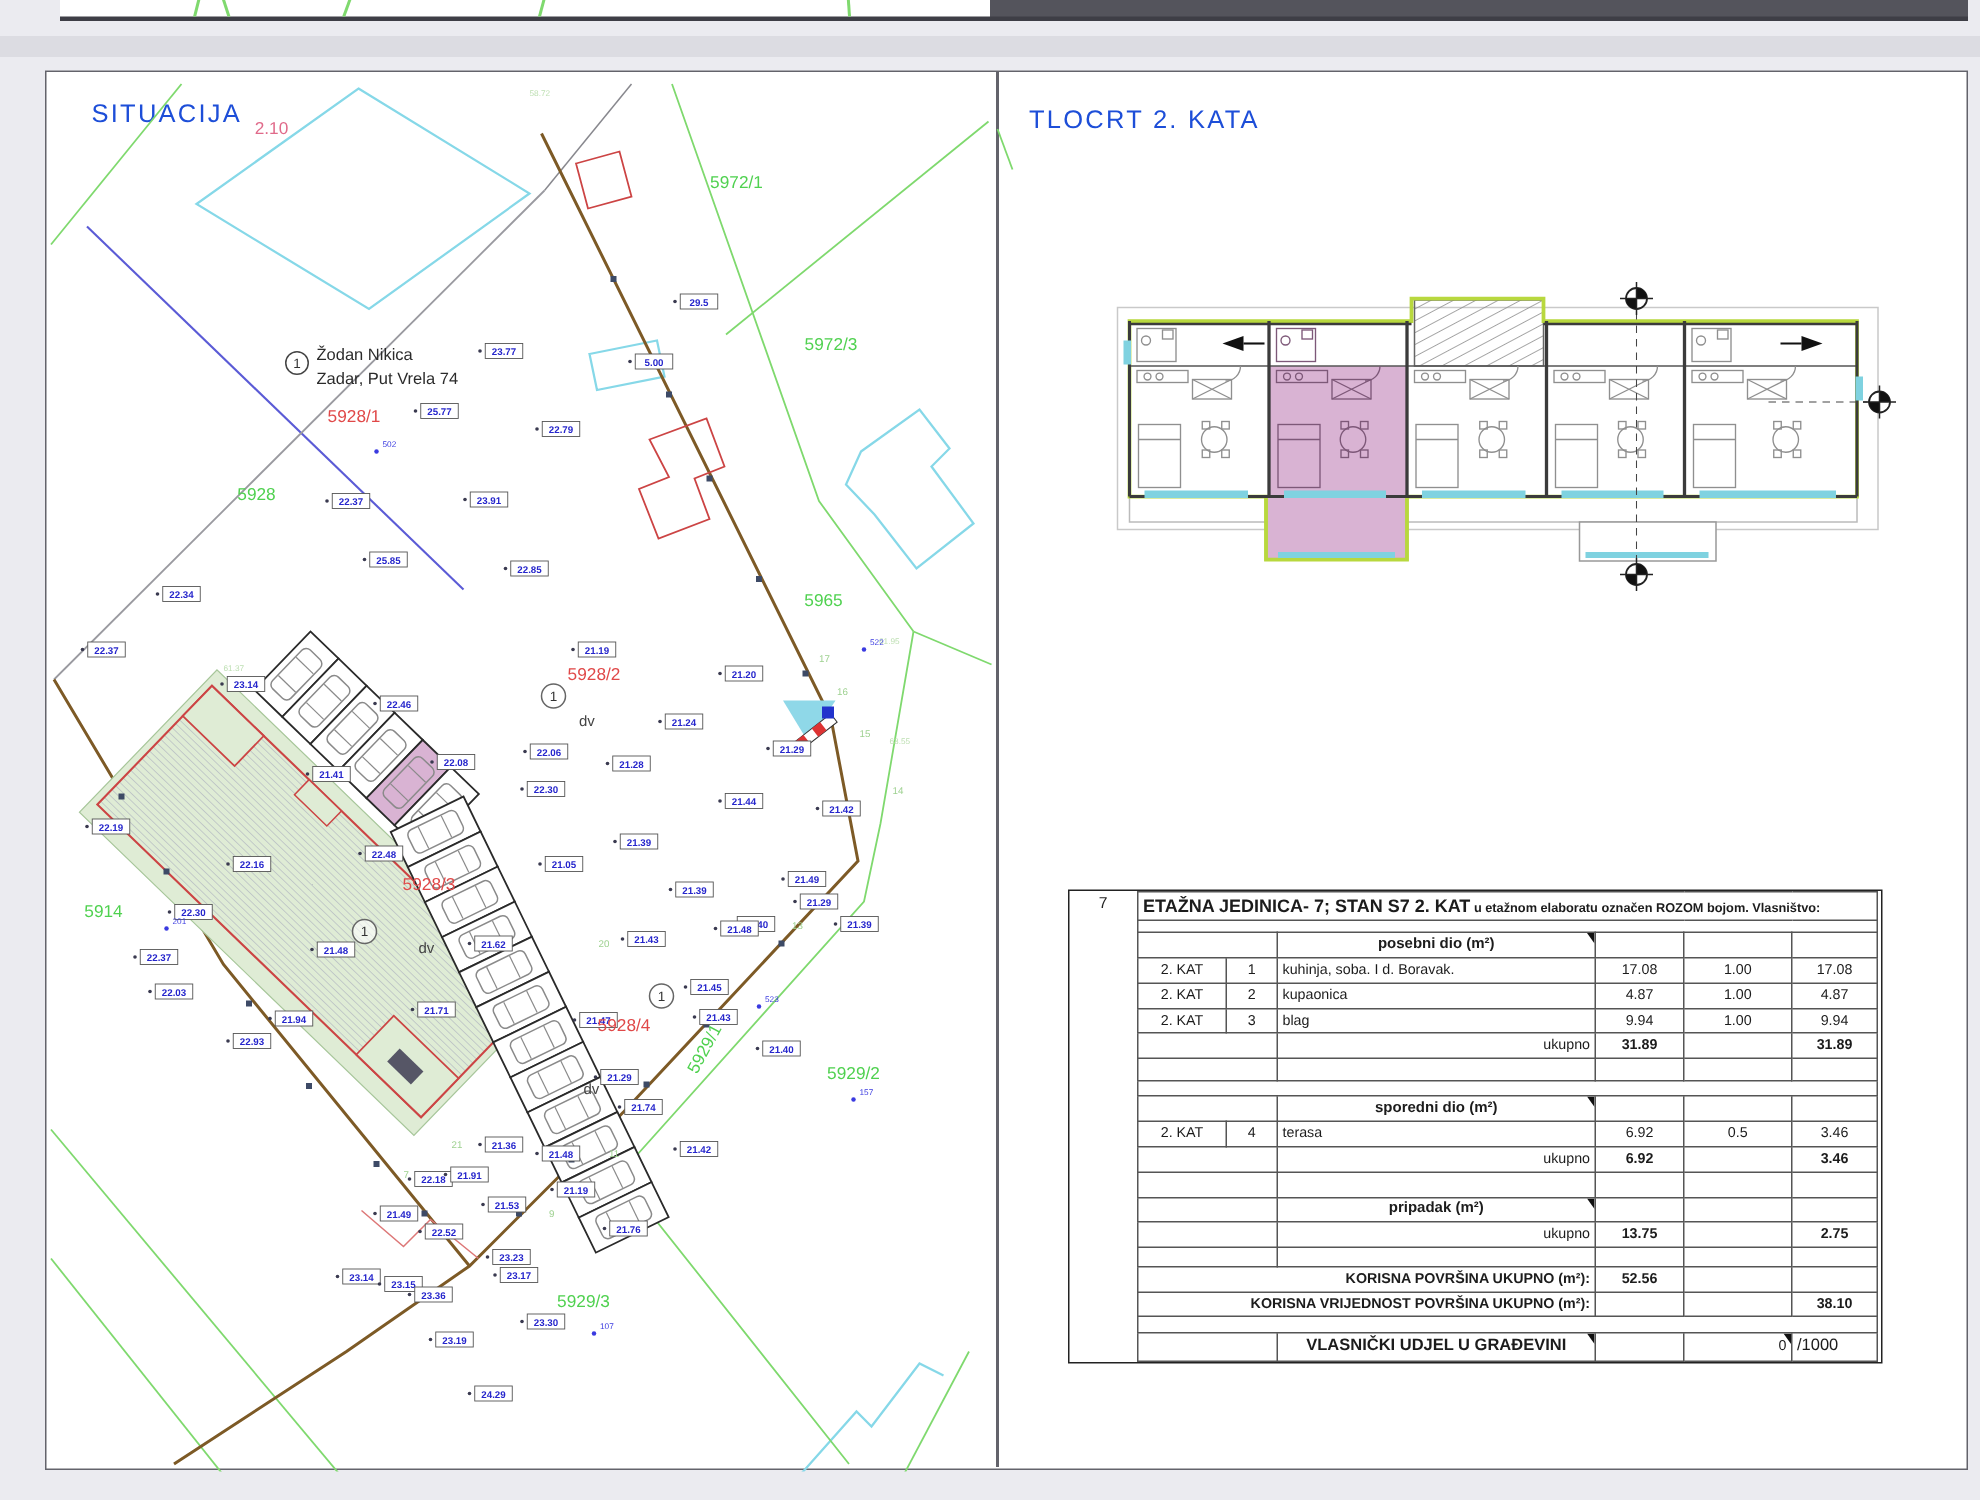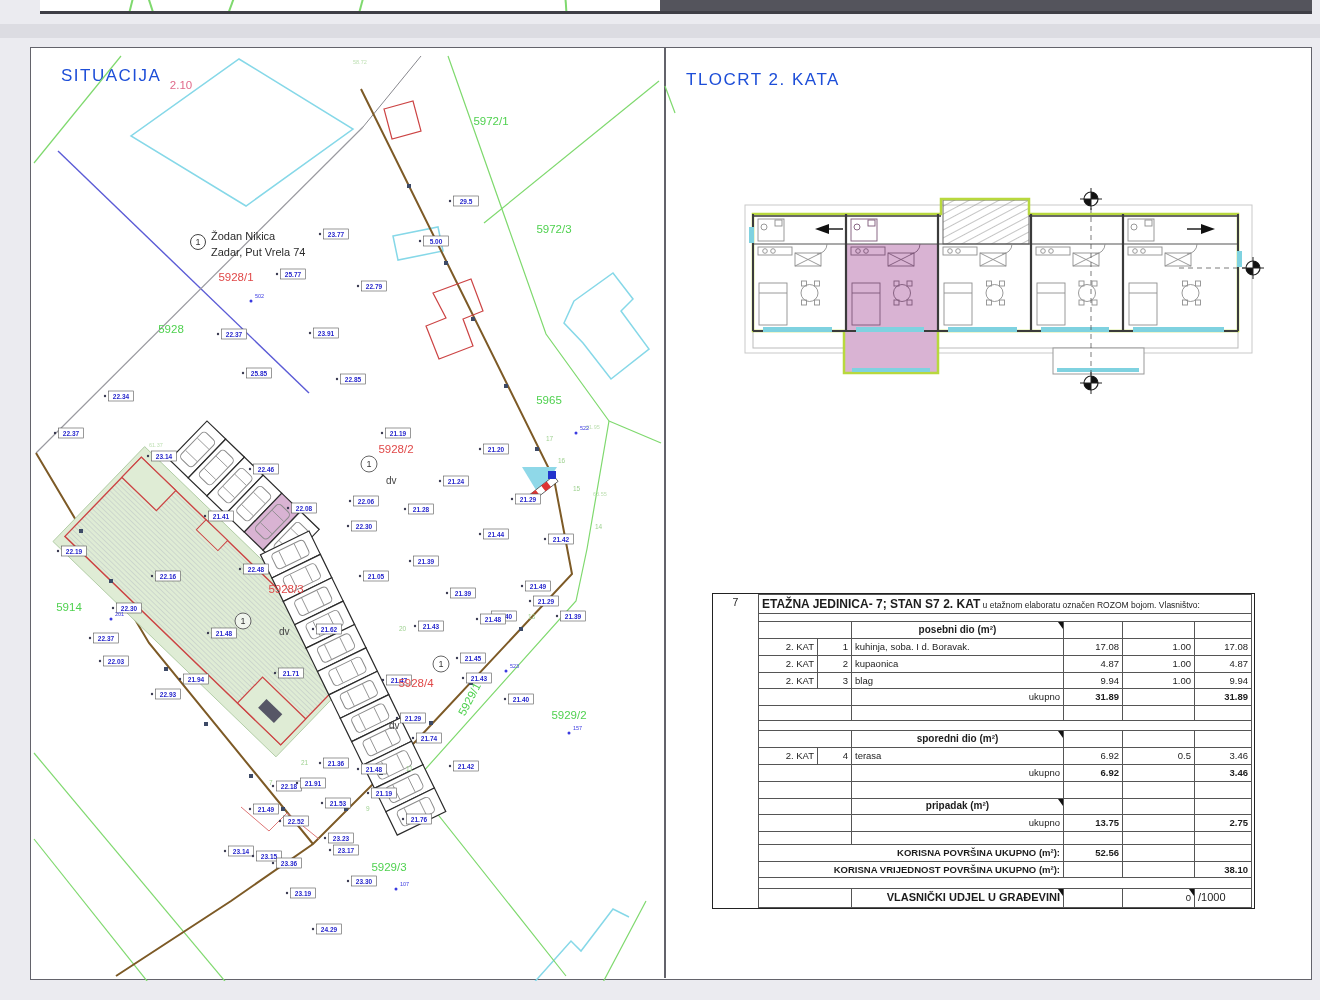--- a/index.html
+++ b/index.html
@@ -12,24 +12,24 @@
   
   .page{position:absolute;left:30px;top:47px;width:1282px;height:933px;background:#fff;border:1.5px solid #63636b;box-sizing:border-box;}
   .divider{position:absolute;left:633px;top:0;width:2px;height:930px;background:#63636b;}
   .paneltitle{position:absolute;color:#1d4ed8;font-size:17px;letter-spacing:1.5px;}
   .svgabs{position:absolute;top:0;}
   
   .tblwrap{position:absolute;left:681px;top:545px;width:541px;height:314px;border:1.4px solid #222;display:flex;background:#fff;box-sizing:content-box;}
   .tblno{width:45px;font-size:10.5px;color:#222;text-align:center;padding-top:2px;flex:none;}
   table.et{border-collapse:collapse;table-layout:fixed;width:494px;font-size:9.5px;color:#1c1c1c;}
   table.et td{border:1px solid #555;padding:0 3px;overflow:hidden;white-space:nowrap;position:relative;line-height:1.05;vertical-align:middle;}
-  td.c{text-align:right}td.l{text-align:left}td.r{text-align:right}td.b{font-weight:bold}
+  td.c{text-align:center}td.l{text-align:left}td.r{text-align:right}td.b{font-weight:bold}
   td.hd{font-weight:bold;text-align:center;font-size:10px;}
   td.ttl{font-size:12px;font-weight:600;}
-  td.ttl .small{font-size:8.5px;font-weight:400;}
+  td.ttl .small{font-size:8.5px;font-weight:700;}
   td.vl{font-size:11px;}
   td.tri::after{content:"";position:absolute;top:0;right:0;width:0;height:0;border-top:7px solid #111;border-left:5px solid transparent;}
   text{font-family:"Liberation Sans",sans-serif;}
 </style>
 </head>
 <body>
 
 <div id="stage">
 
   <div class="prevpage">

